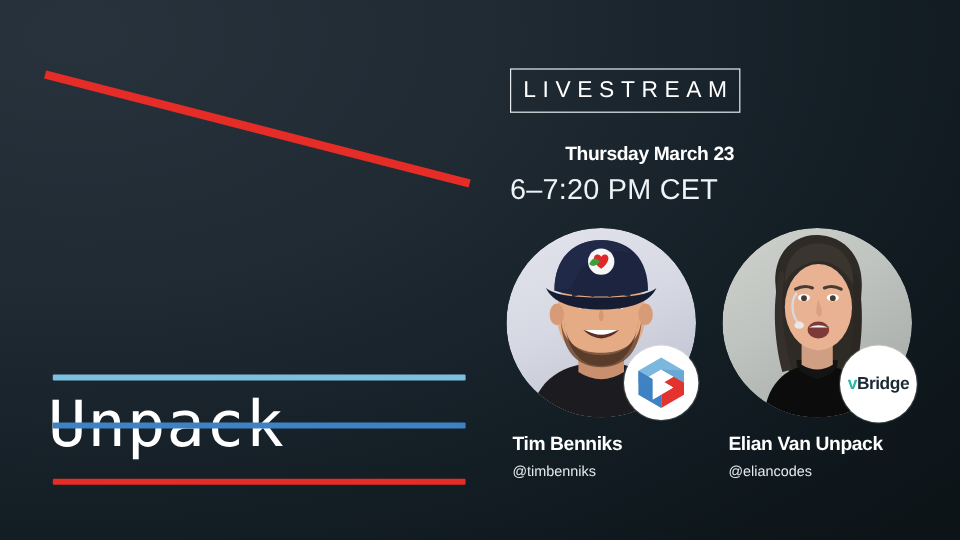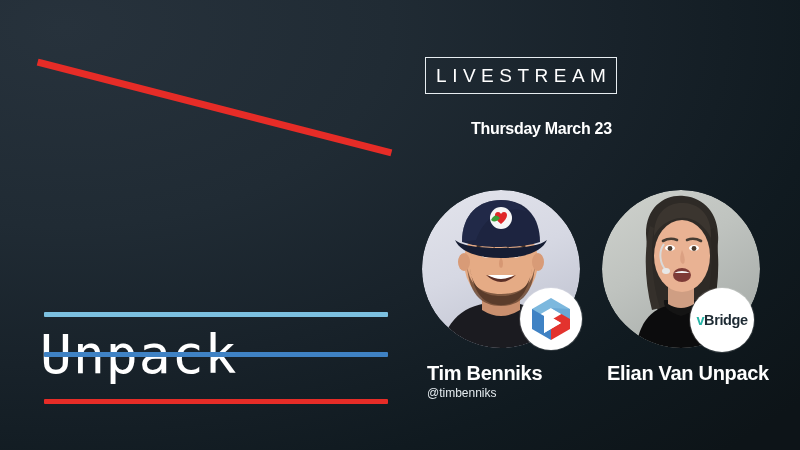--- a/index.html
+++ b/index.html
@@ -71,32 +71,32 @@
     overflow:hidden;
   }
   .avatar svg{display:block;width:158px;height:158px;}
 
   .logo-badge{
     position:absolute;width:62px;height:62px;border-radius:50%;
     background:#ffffff;left:100px;top:98px;
     display:flex;align-items:center;justify-content:center;
     box-shadow:0 0 0 1px rgba(255,255,255,0.15);
   }
-  .logo-badge.wide{width:64px;height:64px;left:90px;top:98px;}
+  .logo-badge.wide{width:64px;height:64px;left:100px;top:98px;}
   .logo-badge svg{display:block;}
   .vbridge-text{
     font-family:"Liberation Sans",sans-serif;
     font-size:14.5px;font-weight:bold;color:#1d2a33;
     letter-spacing:-0.4px;white-space:nowrap;
   }
   .vbridge-text .v{color:#27b6a8;}
 
   .speaker-name{
     position:absolute;left:7px;top:172px;
-    color:#ffffff;font-size:20px;font-weight:bold;
+    color:#ffffff;font-size:16px;font-weight:bold;
     letter-spacing:-0.3px;white-space:nowrap;
   }
   .speaker-handle{
     position:absolute;left:7px;top:196px;
     color:#e4ebef;font-size:12px;font-weight:400;
     letter-spacing:0px;white-space:nowrap;
   }
 </style>
 </head>
 <body>
@@ -119,20 +119,21 @@
     <div class="bar bar-3"></div>
   </div>
 
   <div class="right-panel">
 
     <div class="livestream-badge">
       <span>LIVESTREAM</span>
     </div>
 
     <div class="event-date">Thursday March 23</div>
+    <div class="event-time">6–7:20 PM CET</div>
 
     <div class="speaker speaker-1">
       <div class="avatar">
         <svg viewBox="0 0 158 158">
           <defs>
             <clipPath id="c1">
                 <circle cx="79" cy="79" r="79"></circle>
               </clipPath>
             <linearGradient id="bg1" x1="0" y1="0" x2="0.4" y2="1">
               <stop offset="0%" stop-color="#e3e4ec"></stop>
@@ -243,16 +244,17 @@
             <ellipse cx="64" cy="81" rx="4" ry="3" fill="#e8e8e8"></ellipse>
           </g>
         </svg>
       </div>
 
       <div class="logo-badge wide">
         <span class="vbridge-text"><span class="v">v</span><span>Bridge</span></span>
       </div>
 
       <div class="speaker-name">Elian Van Unpack</div>
+      <div class="speaker-handle">@eliancodes</div>
     </div>
 
   </div>
 </div>
 
 </body></html>

